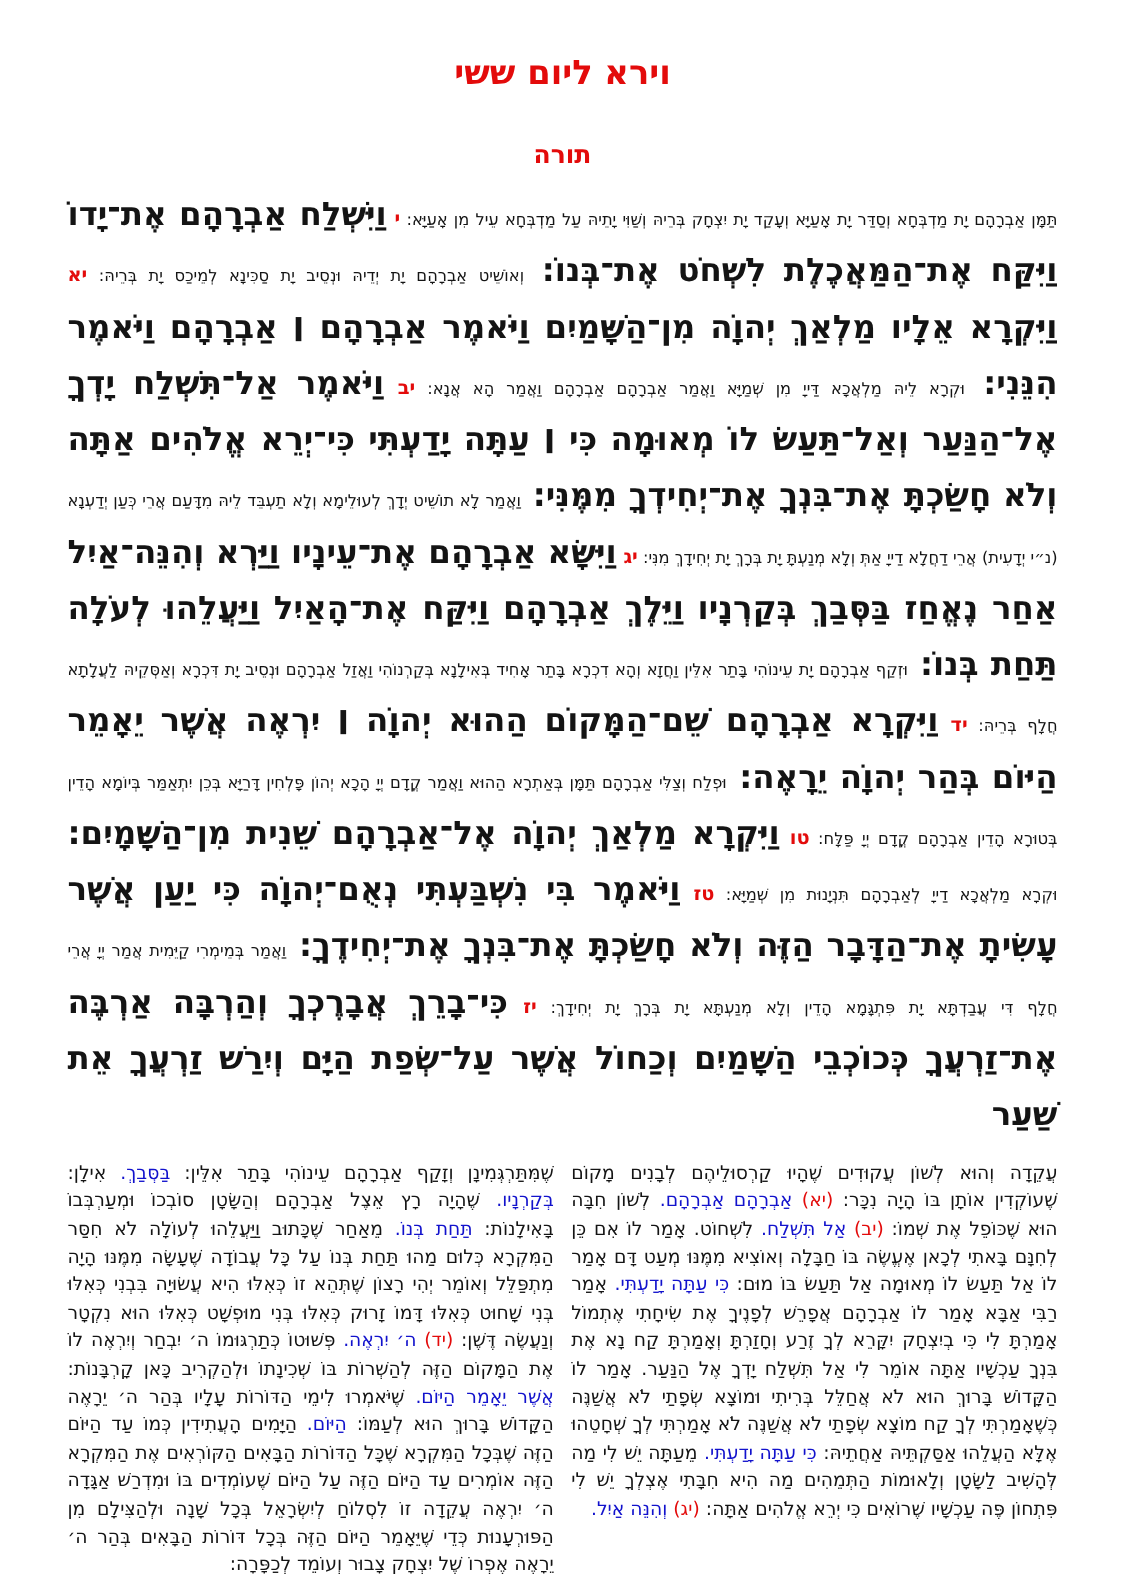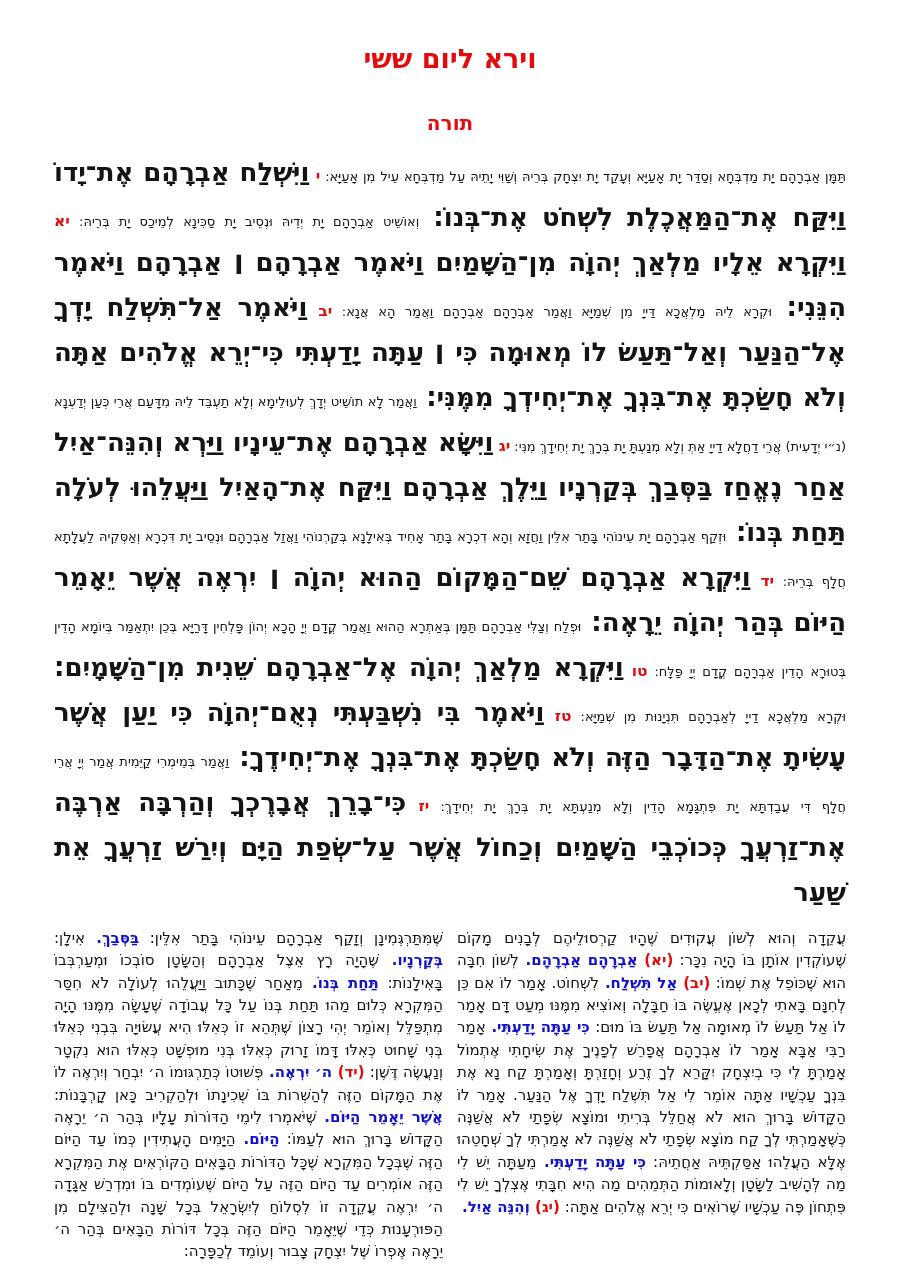--- a/index.html
+++ b/index.html
@@ -31,22 +31,22 @@
   .torah-text .t-v { font-size:15.5px; line-height:31px; color:var(--red); font-weight:bold; }
 
   .rashi-cols {
     direction:rtl; display:flex; gap:14px; margin-top:12px; width:792px;
   }
   .rashi-col {
     width:389px; direction:rtl; text-align:justify;
     font-size:15px; line-height:22.4px;
   }
   .rashi-col .t-b { color:var(--ink); }
-  .rashi-col .t-v { color:var(--red); font-weight:bold; }
-  .rashi-col .t-l { color:var(--blue); font-weight:bold; }
+  .rashi-col .t-v { color:var(--red); font-weight:normal; }
+  .rashi-col .t-l { color:var(--blue); font-weight:normal; }
 </style>
 </head>
 <body>
 
 <div class="page">
 
   <h1 class="title">וירא ליום ששי</h1>
 
   <h2 class="section-header torah-header">תורה</h2>
 

